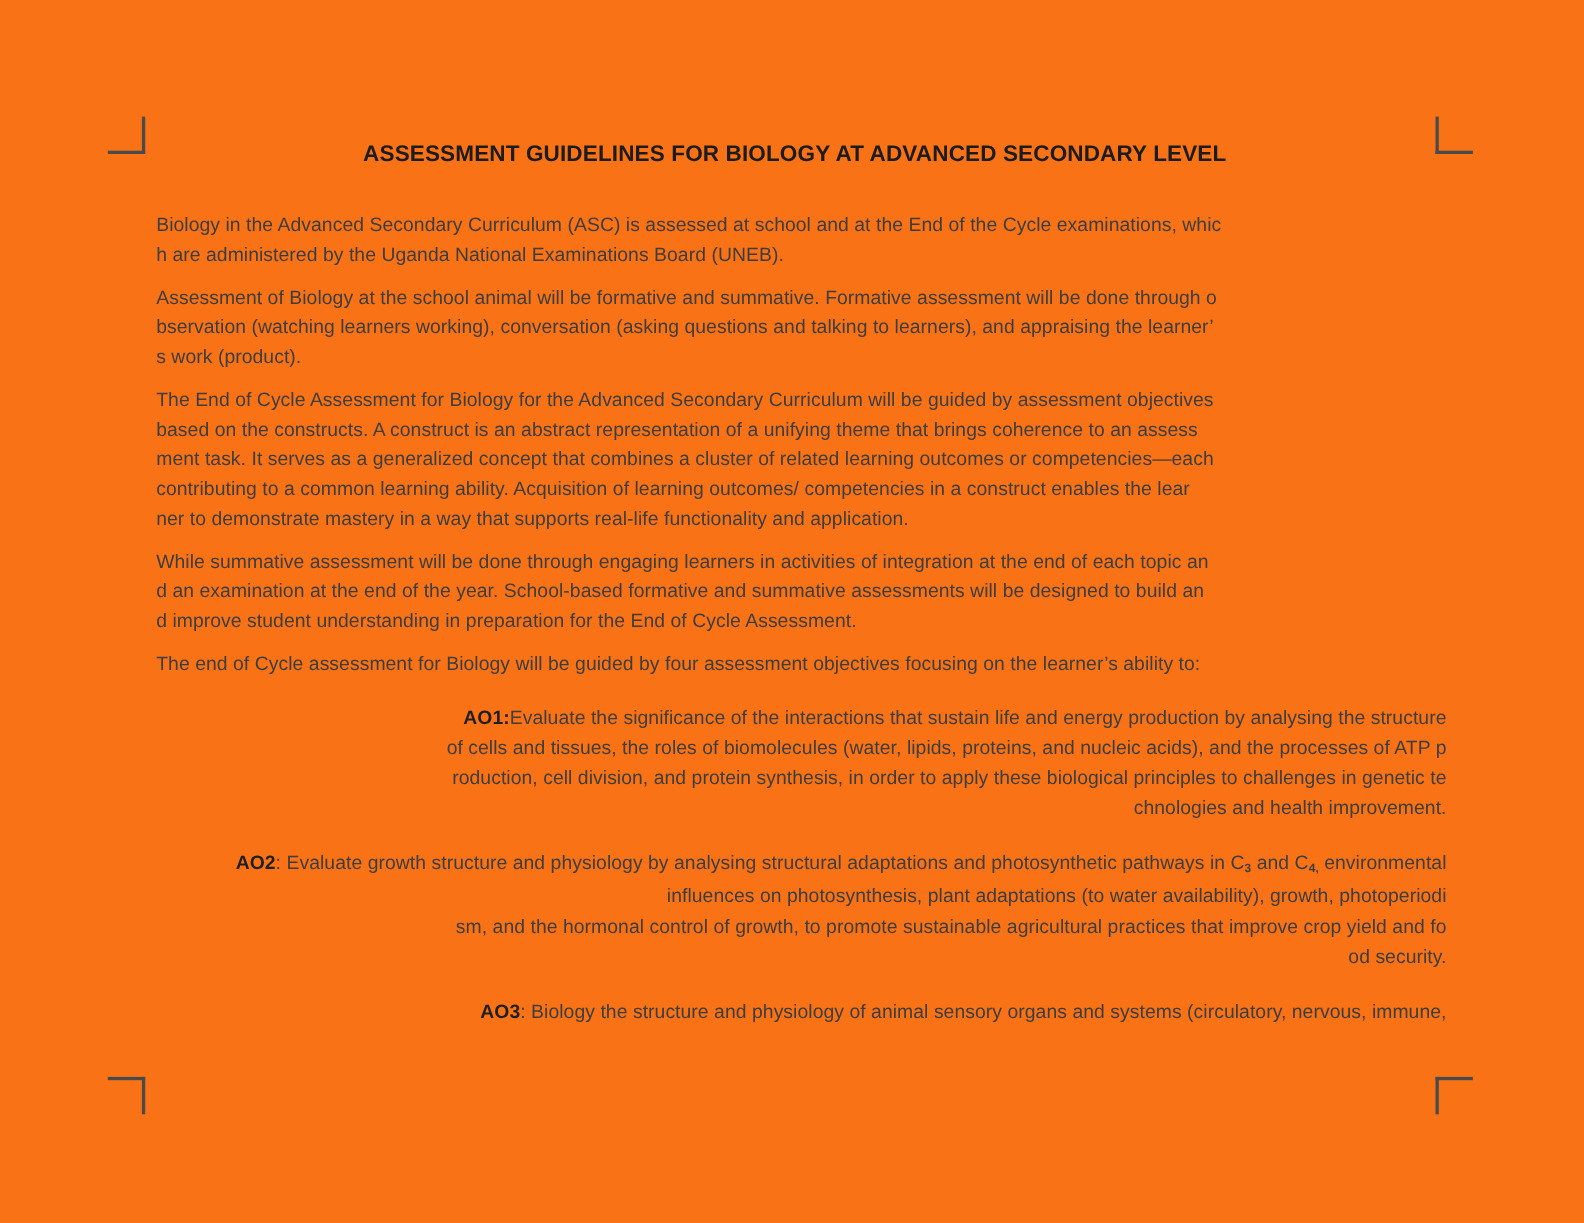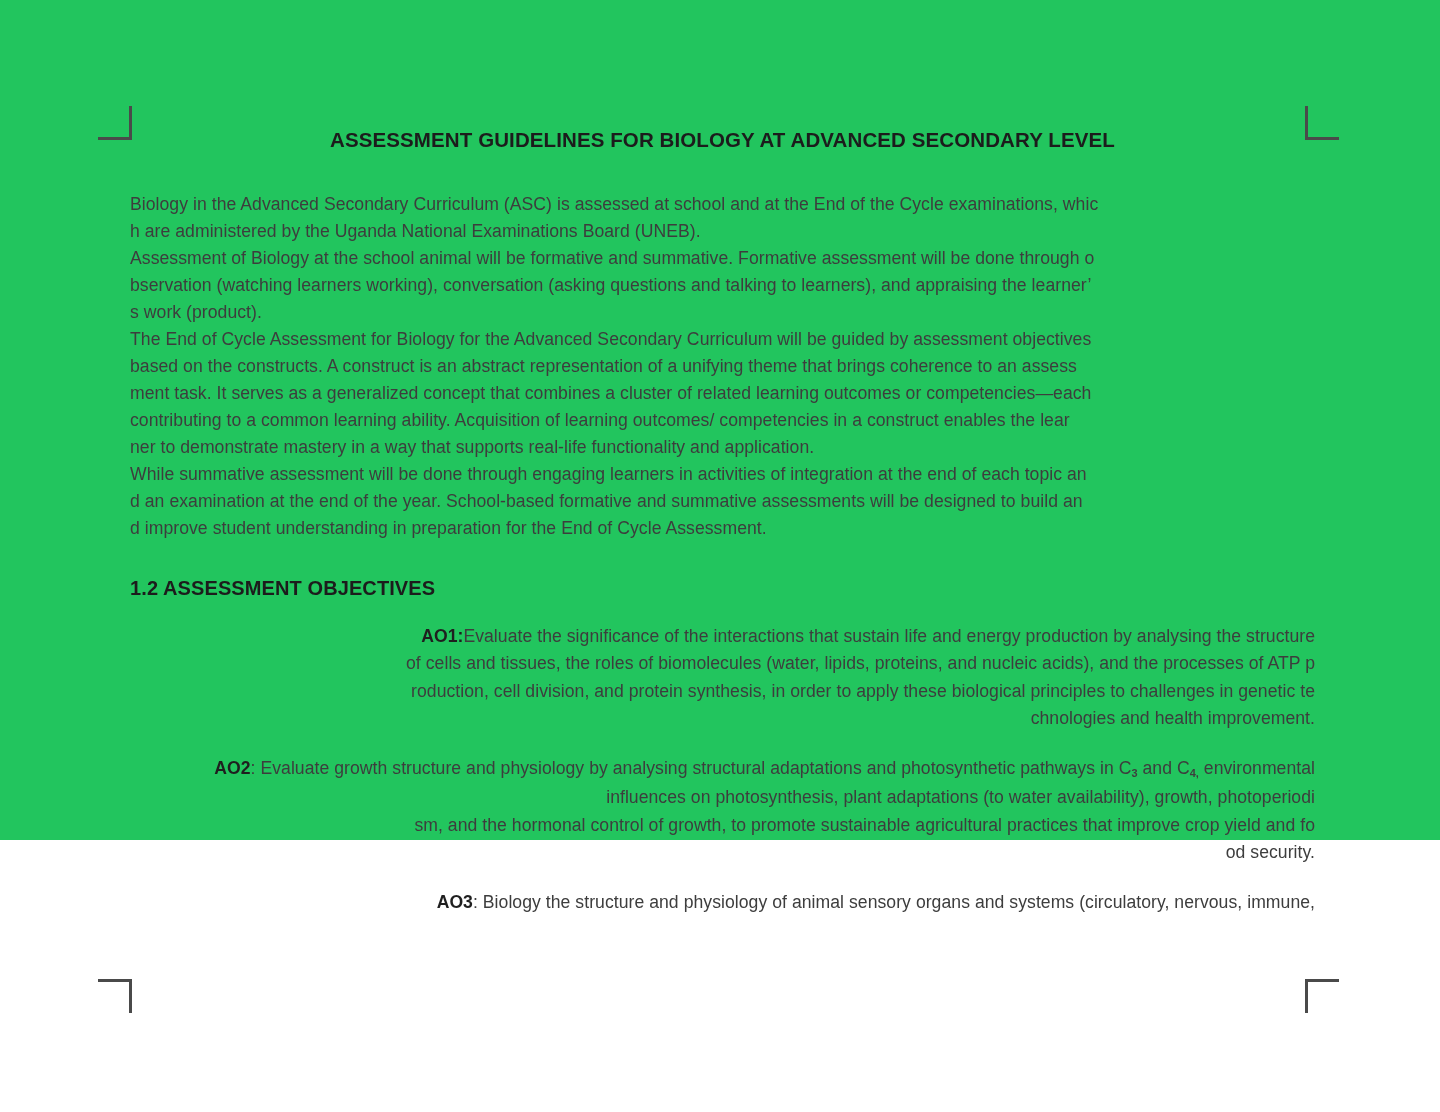--- a/index.html
+++ b/index.html
@@ -12,22 +12,22 @@
     height: 1112px;
     overflow: hidden;
     font-family: "Liberation Sans", sans-serif;
     color: #3d3d3d;
     -webkit-font-smoothing: antialiased;
   }
 
   .page {
     position: relative;
     width: 1440px;
-    height: 840px;
-    background: #22c55e;
+    height: 1112px;
+    background: #f97316;
   }
 
   
   .crop {
     position: absolute;
     width: 34px;
     height: 34px;
   }
   .crop i {
     position: absolute;
@@ -80,21 +80,21 @@
     font-weight: bold;
     color: #1c1c1c;
     margin: 0 0 4px 0;
     line-height: 1.3;
     letter-spacing: 0.1px;
   }
 
   .para {
     font-size: 17.6px;
     line-height: 27px;
-    margin: 0;
+    margin: 12px;
     color: #3d3d3d;
     letter-spacing: 0.05px;
     white-space: pre-line;
   }
 
   .gap-before-section {
     margin-top: 33px;
   }
 
   .objectives {
@@ -160,22 +160,22 @@
 s work (product).</p>
     <p class="para">The End of Cycle Assessment for Biology for the Advanced Secondary Curriculum will be guided by assessment objectives
 based on the constructs. A construct is an abstract representation of a unifying theme that brings coherence to an assess
 ment task. It serves as a generalized concept that combines a cluster of related learning outcomes or competencies—each
 contributing to a common learning ability. Acquisition of learning outcomes/ competencies in a construct enables the lear
 ner to demonstrate mastery in a way that supports real-life functionality and application.</p>
     <p class="para">While summative assessment will be done through engaging learners in activities of integration at the end of each topic an
 d an examination at the end of the year. School-based formative and summative assessments will be designed to build an
 d improve student understanding in preparation for the End of Cycle Assessment.</p>
 
-    <h2 class="section-heading gap-before-section">1.2 ASSESSMENT OBJECTIVES</h2>
 
+    <p class="para">The end of Cycle assessment for Biology will be guided by four assessment objectives focusing on the learner’s ability to:</p>
 
     <div class="objectives">
 
       <p class="objective"><span class="ao-label">AO1:</span><span>Evaluate the significance of the interactions that sustain life and energy production by analysing the structure
 of cells and tissues, the roles of biomolecules (water, lipids, proteins, and nucleic acids), and the processes of ATP p
 roduction, cell division, and protein synthesis, in order to apply these biological principles to challenges in genetic te
 chnologies and health improvement.</span></p>
 
       <p class="objective"><span class="ao-label">AO2</span><span>: Evaluate growth structure and physiology by analysing structural adaptations and photosynthetic pathways in C</span><sub>3</sub><span> and C</span><sub>4,</sub><span> environmental influences on photosynthesis, plant adaptations (to water availability), growth, photoperiodi
 sm, and the hormonal control of growth, to promote sustainable agricultural practices that improve crop yield and fo

